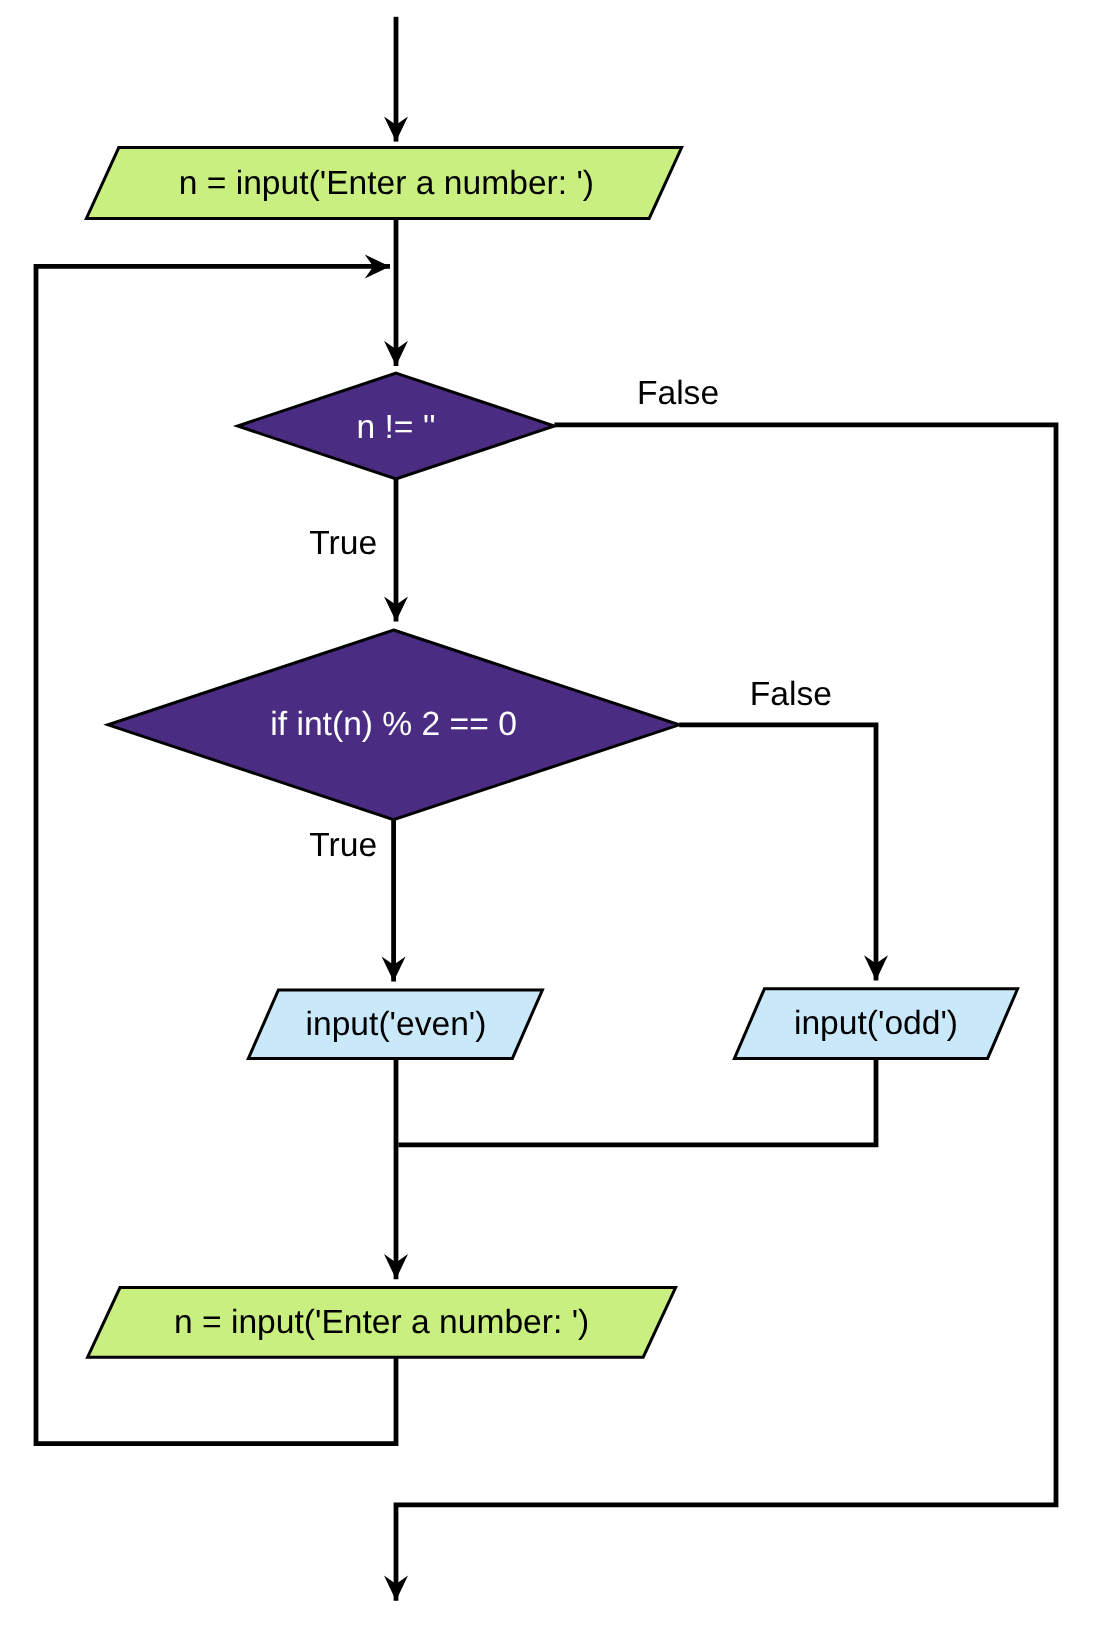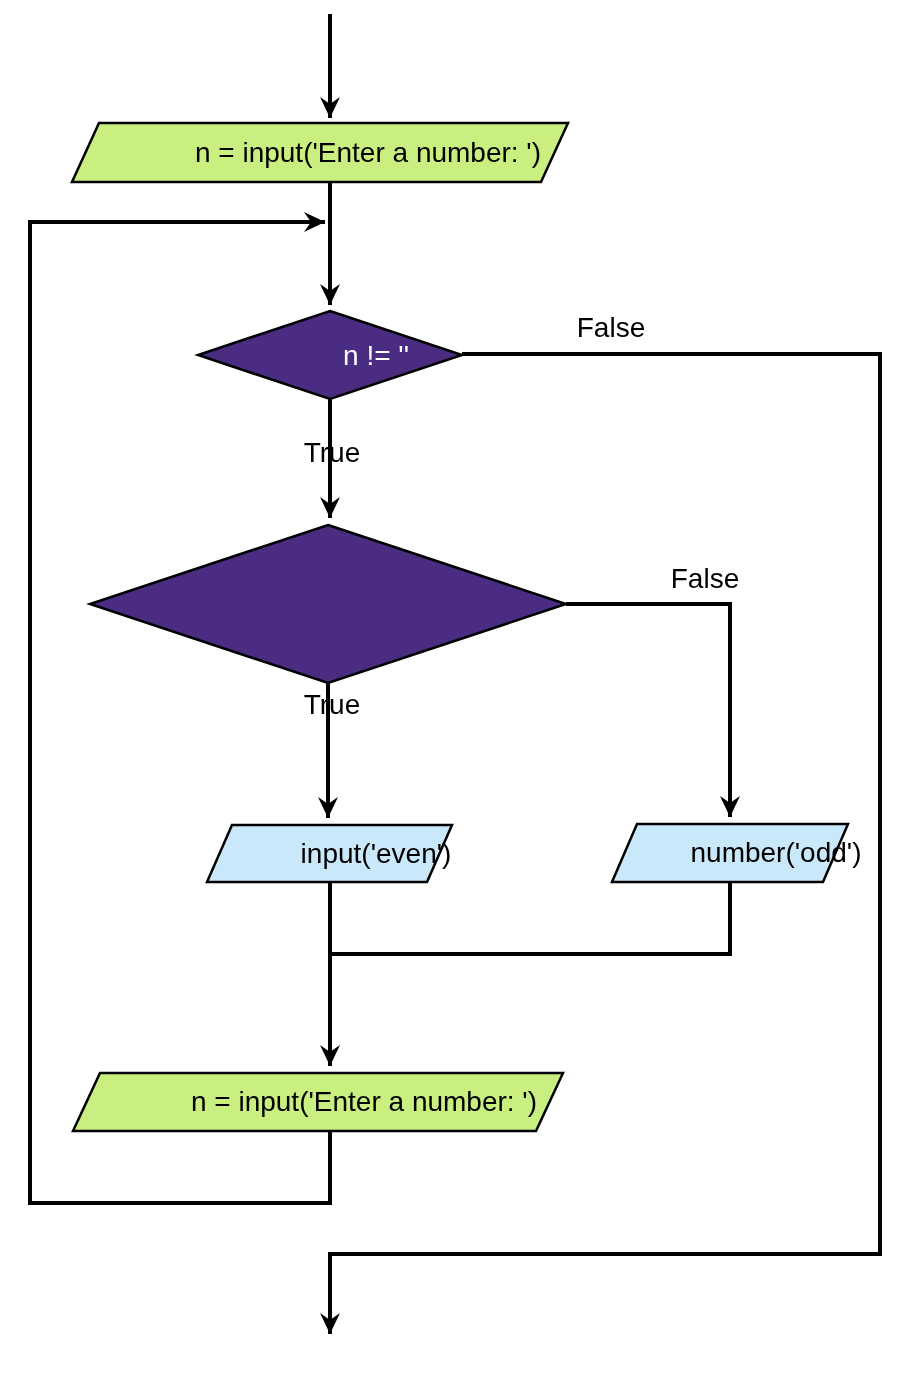--- a/index.html
+++ b/index.html
@@ -32,21 +32,20 @@
     stroke-linejoin: miter;
   }
   .lbl {
     position: absolute;
     transform: translate(-50%, -50%);
     font-size: 28px;
     line-height: 1.1;
     color: #000000;
     white-space: nowrap;
     text-align: right;
-    margin-left: 46px;
   }
   .lbl.on-dark {
     color: #ffffff;
   }
 </style>
 </head>
 <body>
 
 <div class="canvas">
 
@@ -70,22 +69,23 @@
     <polygon class="shape" points="99,123 568,123 541,182 72,182" fill="#c8ef7f"></polygon>
     <polygon class="shape" points="330,311 462,355 330,399 198,355" fill="#4a2c82"></polygon>
     <polygon class="shape" points="328,525 566,604 328,683 90,604" fill="#4a2c82"></polygon>
     <polygon class="shape" points="232,825 452,825 427,882 207,882" fill="#c9e8fa"></polygon>
     <polygon class="shape" points="637,824 848,824 823,882 612,882" fill="#c9e8fa"></polygon>
     <polygon class="shape" points="100,1073 563,1073 536,1131 73,1131" fill="#c8ef7f"></polygon>
   </svg>
 
   <div class="lbl" style="left:322px; top:153px">n = input('Enter a number: ')</div>
   <div class="lbl on-dark" style="left:330px; top:356px">n != ''</div>
+  <div class="lbl on-dark" style="left:328px; top:604px">if int(n) % 2 == 0</div>
   <div class="lbl" style="left:330px; top:854px">input('even')</div>
-  <div class="lbl" style="left:730px; top:853px">number('odd')</div>
+  <div class="lbl" style="left:730px; top:853px">input('odd')</div>
   <div class="lbl" style="left:318px; top:1102px">n = input('Enter a number: ')</div>
 
   <div class="lbl" style="left:565px; top:328px">False</div>
   <div class="lbl" style="left:286px; top:453px">True</div>
   <div class="lbl" style="left:659px; top:579px">False</div>
   <div class="lbl" style="left:286px; top:705px">True</div>
 
 </div>
 
 </body></html>

